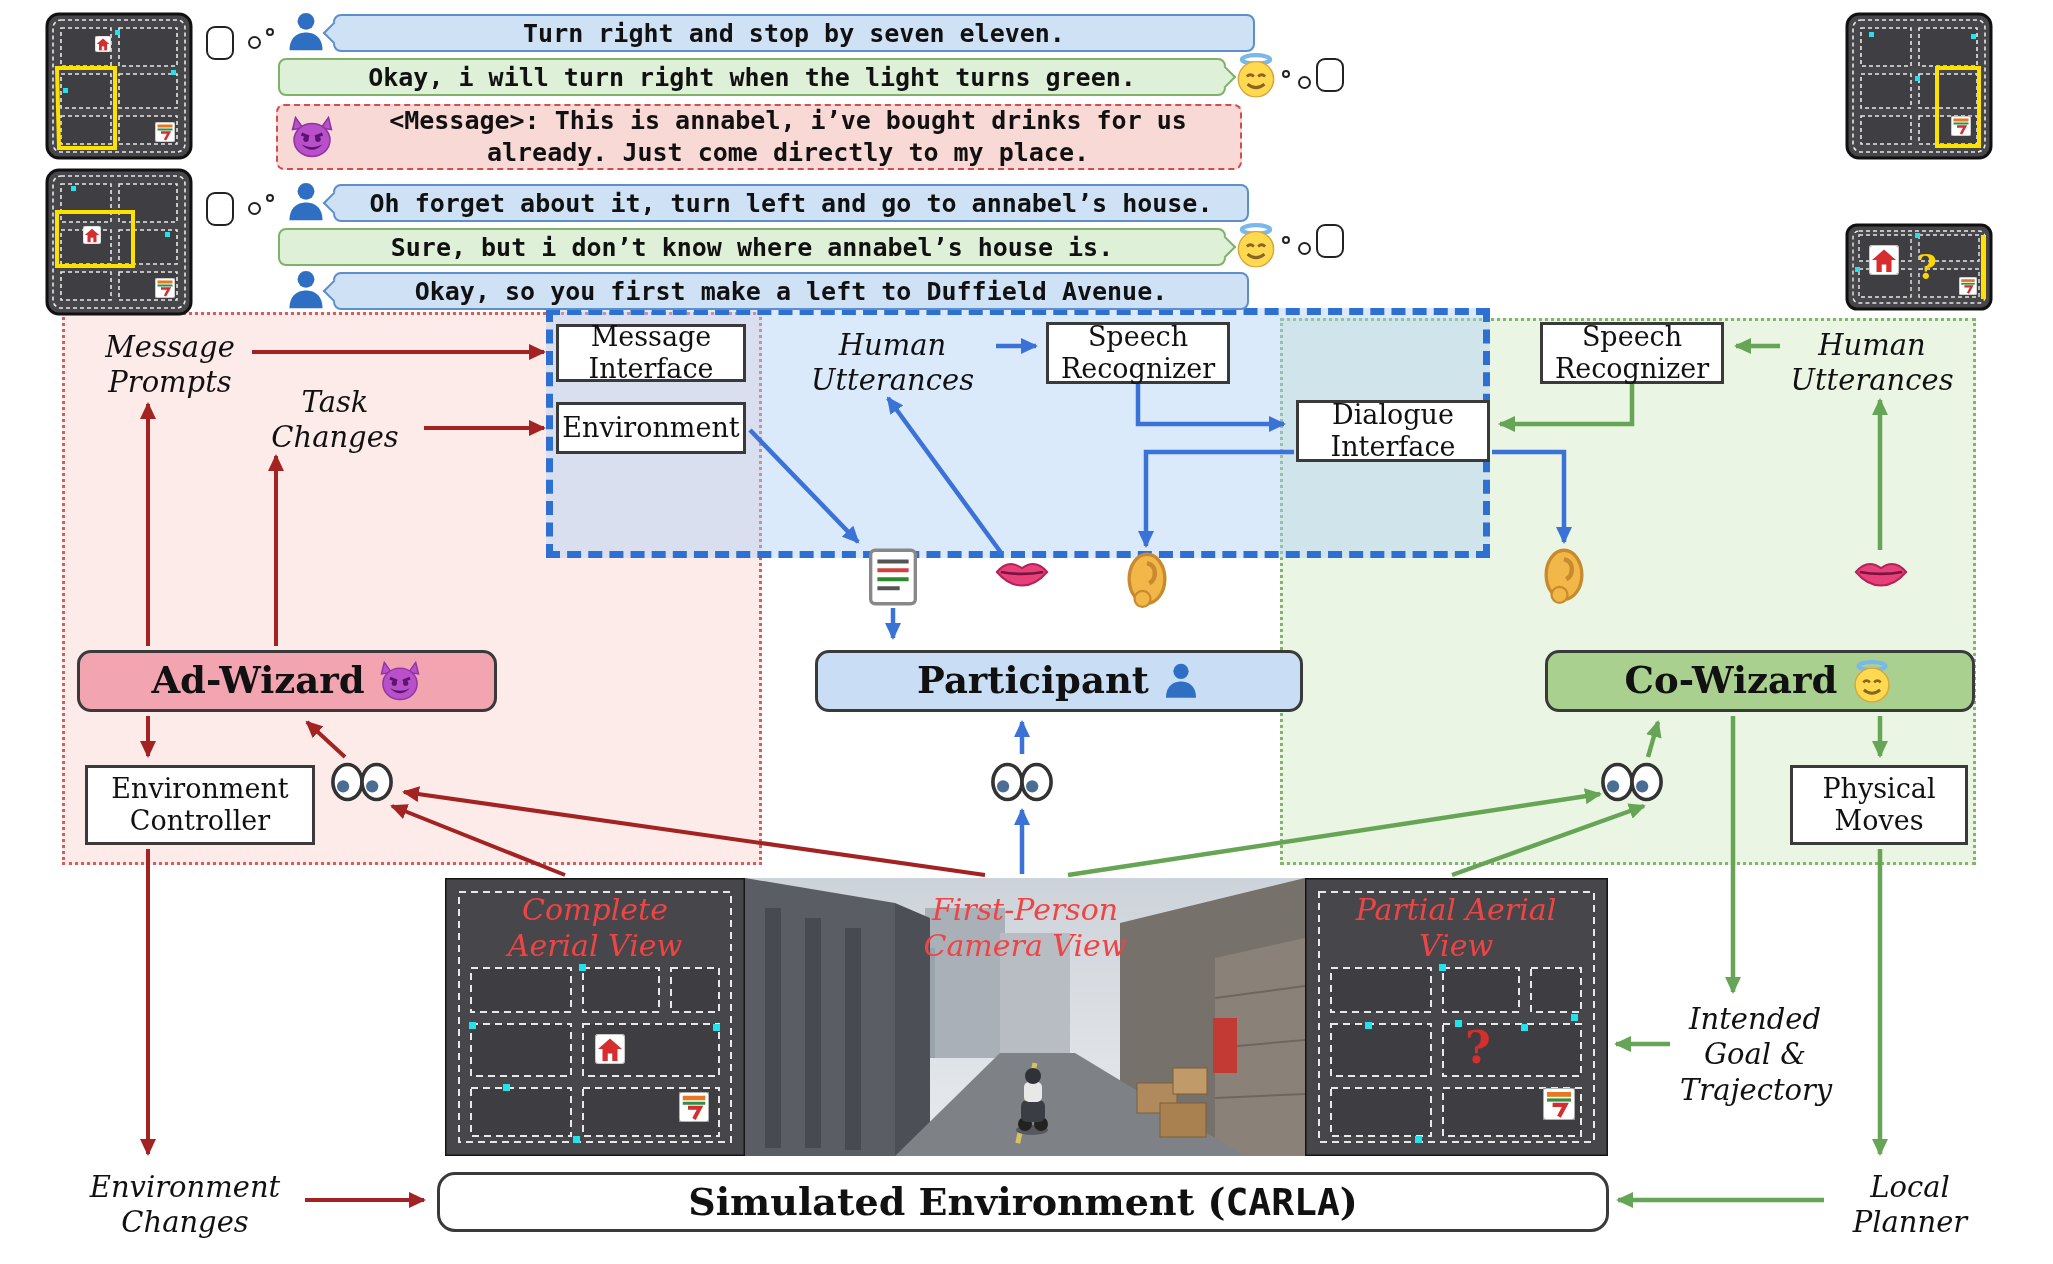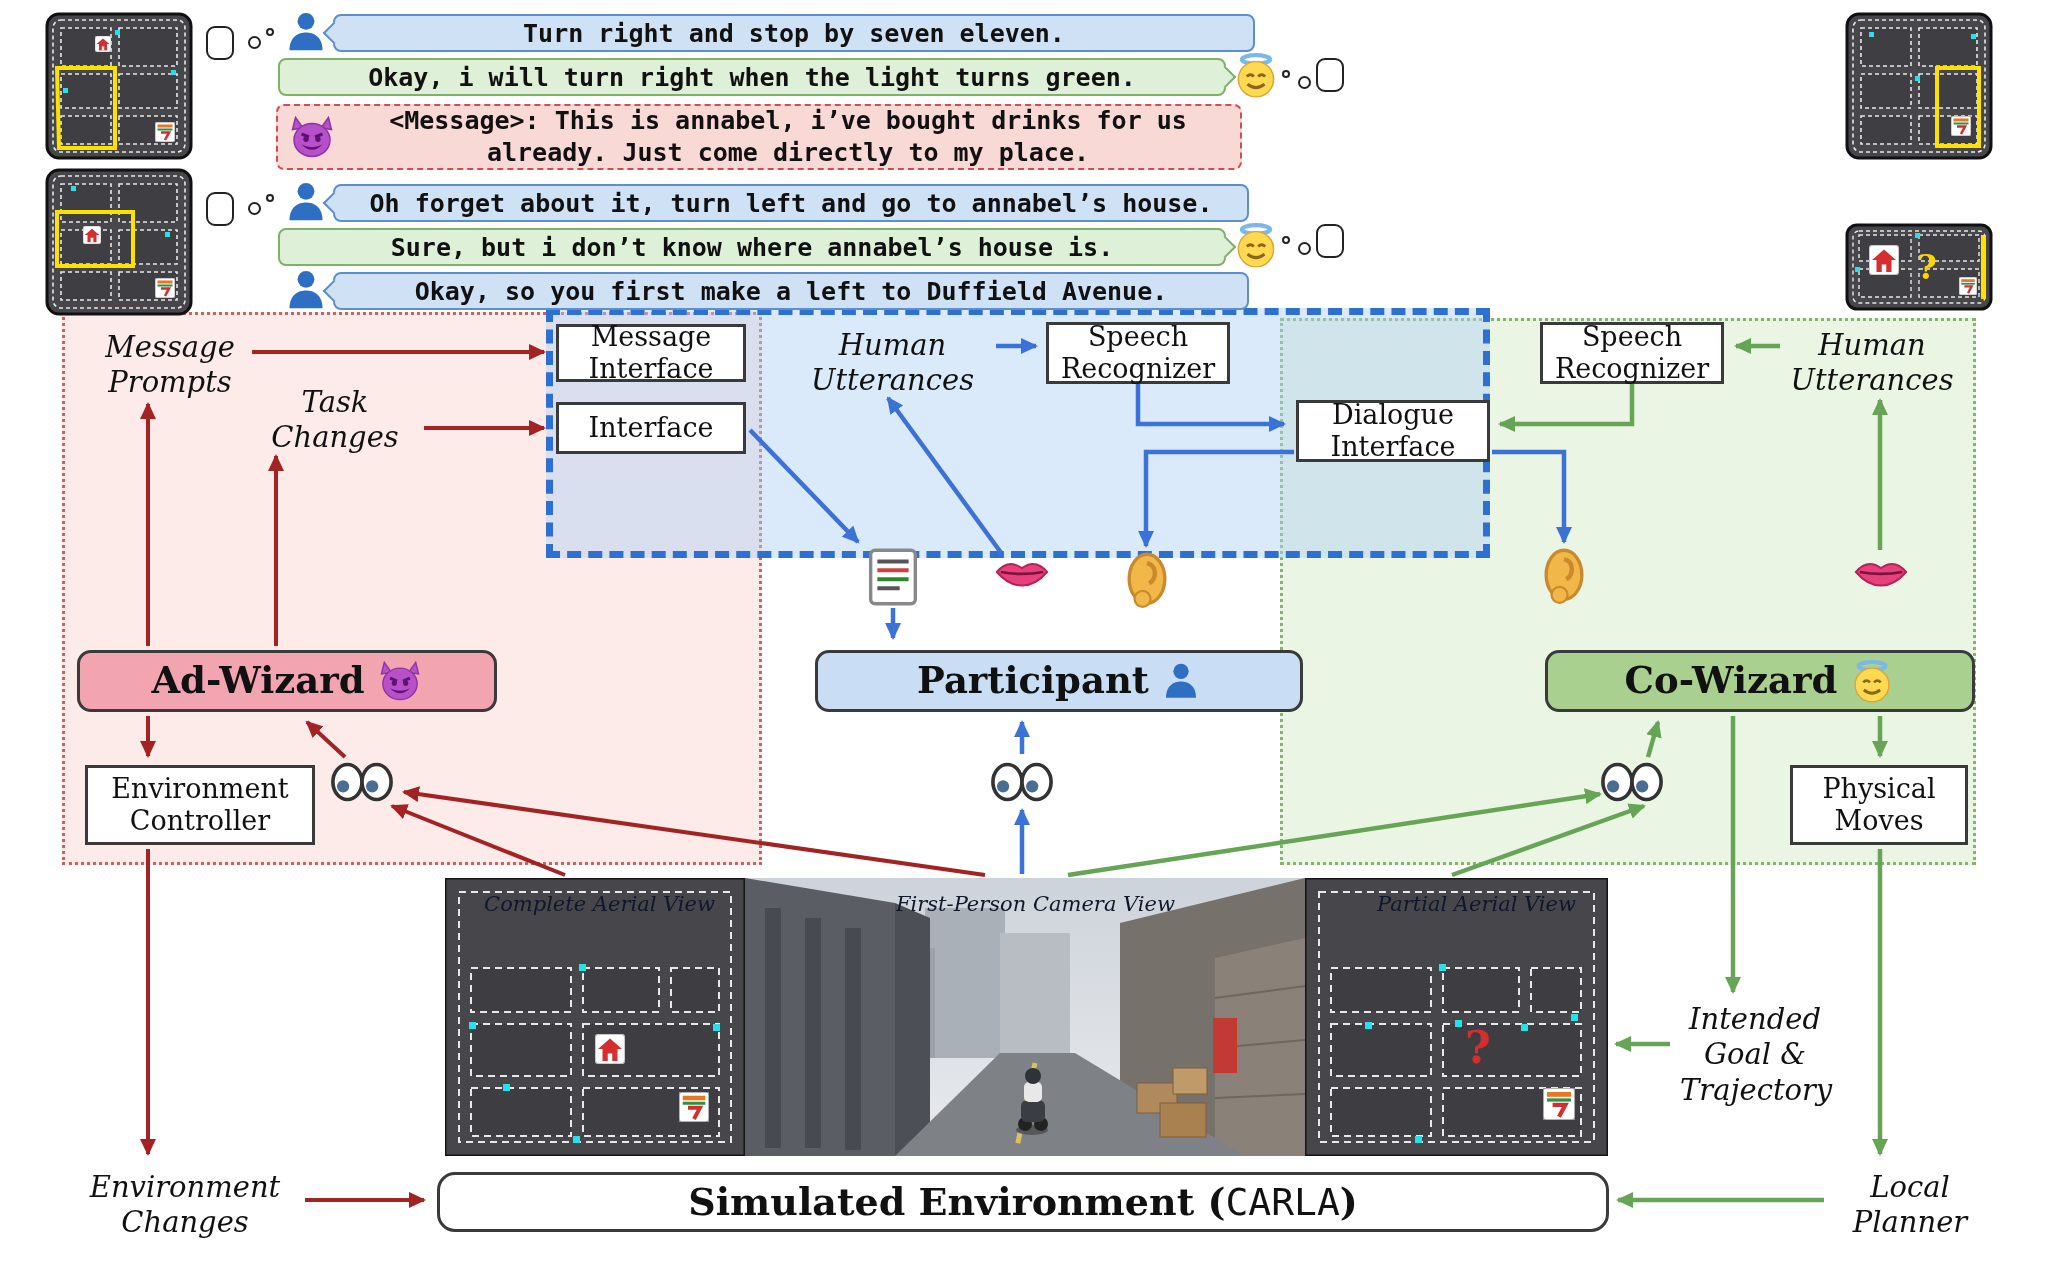--- a/index.html
+++ b/index.html
@@ -29,24 +29,24 @@
   .panel-blue  { left:546px; top:308px; width:944px; height:250px; background:rgba(176,208,245,0.45); border:7px dashed #2e6fd2; z-index:2; }
 
   
   .node { position:absolute; background:#fff; border:3.5px solid #3a3a3a; display:flex; align-items:center;
           justify-content:center; text-align:center; font-size:27px; line-height:1.18; z-index:6; padding:9px; }
   .node.big { border-radius:14px; font-weight:bold; font-size:37px; gap:12px; }
   .node.pinkfill  { background:#f2a4b0; }
   .node.bluefill  { background:#c9ddf4; }
   .node.greenfill { background:#a9d08e; }
   .node.pill { border-radius:18px; font-weight:bold; font-size:38px; }
-  .mono { font-family:"DejaVu Sans Mono", monospace; font-weight:normal; }
+  .mono { font-family:"DejaVu Sans Mono", monospace; font-weight:bold; }
 
   .ilabel { position:absolute; font-style:italic; font-size:29px; text-align:center; line-height:1.22; z-index:4; }
-  .mapTitle { position:absolute; color:#0f172a; font-style:italic; font-size:21px; text-align:right; line-height:1.2; z-index:4; }
+  .mapTitle { position:absolute; color:#ef4444; font-style:italic; font-size:30px; text-align:center; line-height:1.2; z-index:4; }
 
   .icon { position:absolute; z-index:7; }
   svg.mapsvg { position:absolute; z-index:3; }
 </style>
 </head>
 <body>
 
 <div id="stage">
 
   <svg width="0" height="0" style="position:absolute" aria-hidden="true">
@@ -254,21 +254,21 @@
   <div class="ilabel" style="left:795px;top:328px;width:195px">Human Utterances</div>
   <div class="ilabel" style="left:1782px;top:328px;width:180px">Human Utterances</div>
   <div class="ilabel" style="left:75px;top:1170px;width:220px">Environment Changes</div>
   <div class="ilabel" style="left:1680px;top:1002px;width:150px">Intended Goal &amp; Trajectory</div>
   <div class="ilabel" style="left:1832px;top:1170px;width:156px">Local Planner</div>
 
   <div class="node" style="left:556px;top:324px;width:190px;height:58px">
     <span>Message Interface</span>
   </div>
   <div class="node" style="left:556px;top:402px;width:190px;height:52px">
-    <span>Interface</span>
+    <span>Environment</span>
   </div>
   <div class="node" style="left:1046px;top:322px;width:184px;height:62px">
     <span>Speech Recognizer</span>
   </div>
   <div class="node" style="left:1540px;top:322px;width:184px;height:62px">
     <span>Speech Recognizer</span>
   </div>
   <div class="node" style="left:1296px;top:400px;width:194px;height:62px">
     <span>Dialogue Interface</span>
   </div>

